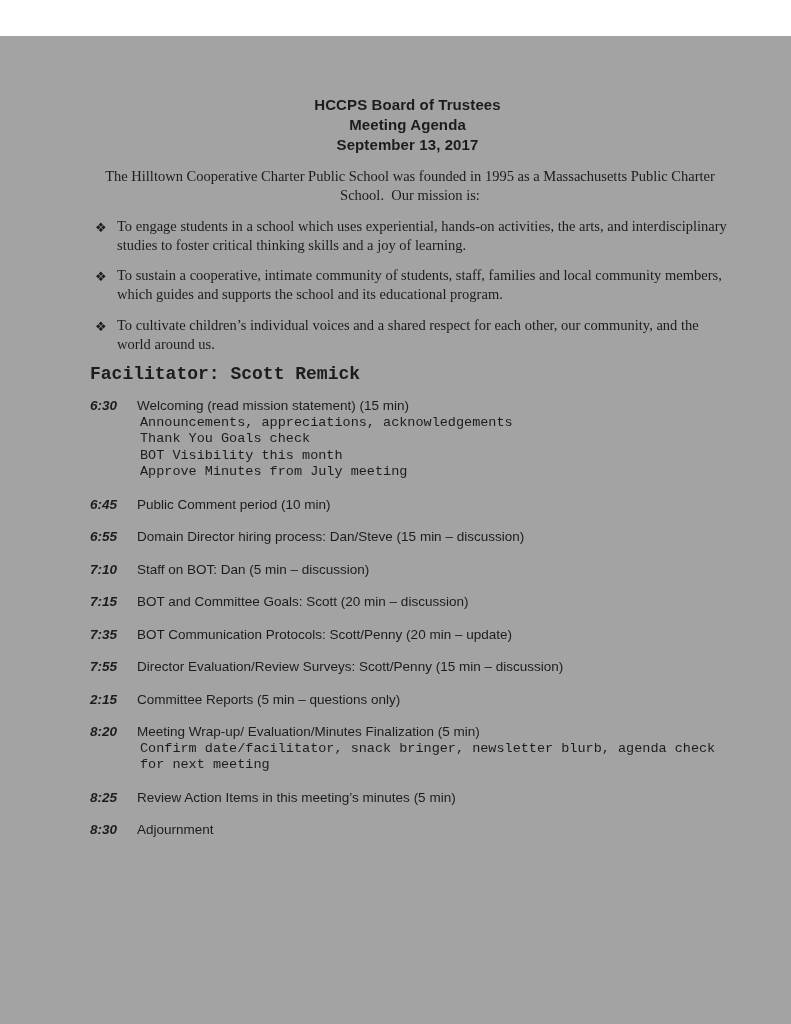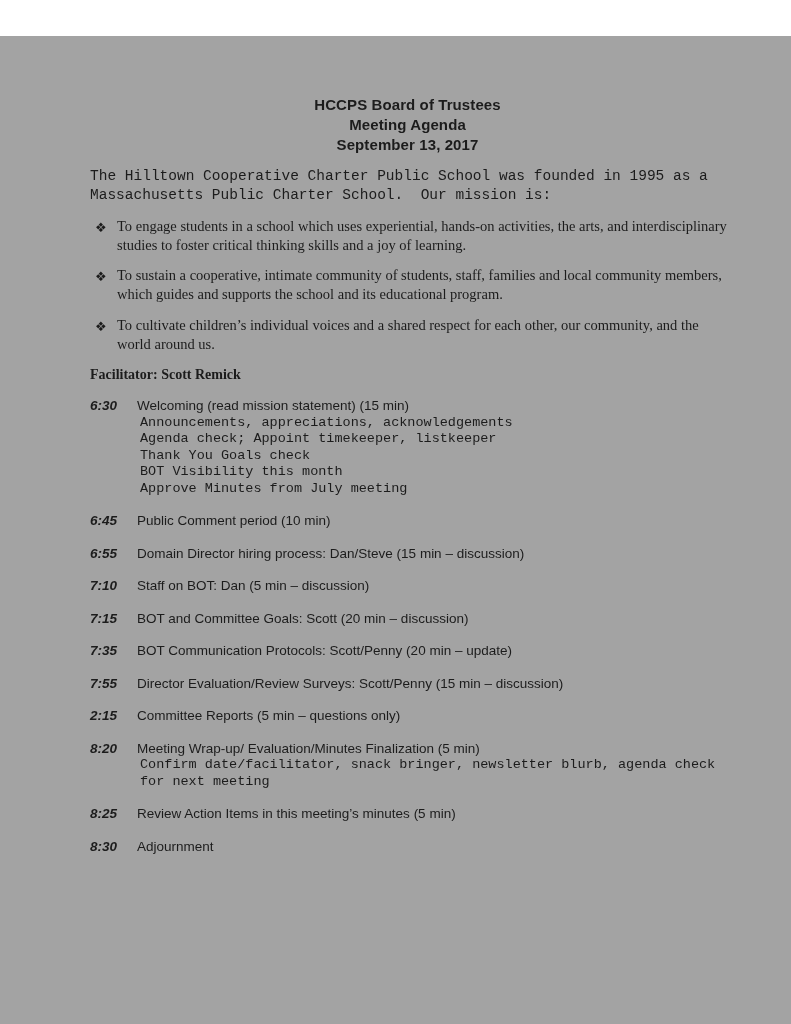--- a/index.html
+++ b/index.html
@@ -24,24 +24,25 @@
     font-weight: bold;
     font-size: 15px;
     line-height: 20px;
     text-align: center;
     letter-spacing: 0.1px;
   }
   
   .intro {
     margin: 12px 0 0 0;
     width: 640px;
-    font-family: Liberation Mono, monospace;
+    font-family: Liberation Serif, serif;
     font-size: 14.5px;
     line-height: 19.3px;
     white-space: pre-wrap;
+    text-align: center;
   }
   
   .mission {
     list-style: none;
     margin: 7px 0 0 0;
     padding: 0;
     width: 642px;
   }
   .mission li {
     position: relative;
@@ -54,23 +55,23 @@
   }
   .mission li .bullet-marker {
     position: absolute;
     left: 5px;
     top: 1px;
     font-size: 13px;
   }
   
   .facilitator {
     margin: 12px 0 0 0;
-    font-family: Liberation Serif, serif;
+    font-family: Liberation Mono, monospace;
     font-weight: bold;
-    font-size: 14px;
+    font-size: 18px;
     line-height: 17px;
   }
   
   .agenda {
     margin-top: 15px;
     font-family: "Liberation Sans", sans-serif;
     font-size: 13.5px;
     line-height: 16.5px;
   }
   .agenda-item {
@@ -117,21 +118,20 @@
 
   <p class="facilitator">Facilitator: Scott Remick</p>
 
   <div class="agenda">
 
     <div class="agenda-item">
       <span class="agenda-time">6:30</span>
       <div class="agenda-content">
         <div><b class="agenda-label">Welcoming (read mission statement) (15 min)</b><span></span></div>
         <div class="agenda-sub">Announcements, appreciations, acknowledgements</div>
-        <div class="agenda-sub">Agenda check; Appoint timekeeper, listkeeper</div>
         <div class="agenda-sub">Thank You Goals check</div>
         <div class="agenda-sub">BOT Visibility this month</div>
         <div class="agenda-sub">Approve Minutes from July meeting</div>
       </div>
     </div>
 
     <div class="agenda-item">
       <span class="agenda-time">6:45</span>
       <div class="agenda-content">
         <div><b class="agenda-label">Public Comment period</b><span> (10 min)</span></div>

